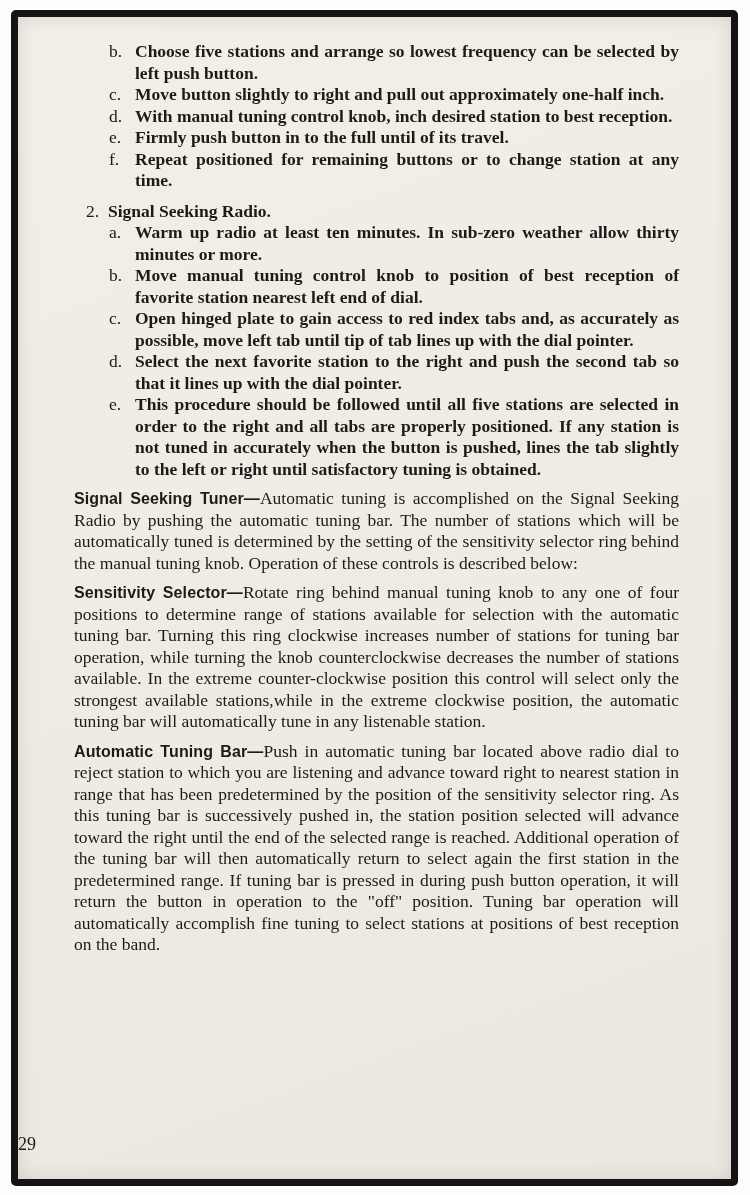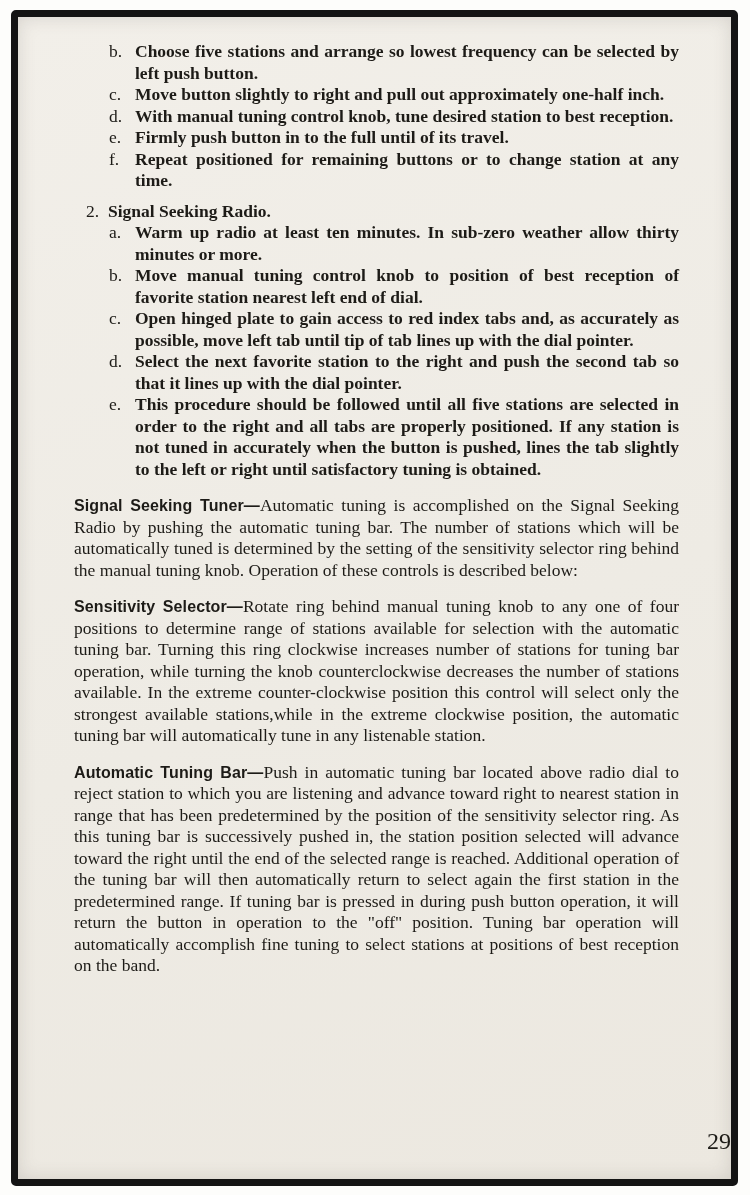--- a/index.html
+++ b/index.html
@@ -32,34 +32,34 @@
     line-height: 21.5px;
     text-align: justify;
   }
   .list { margin-left: 35px; }
   .li { display: flex; }
   .li .label { flex: 0 0 26px; }
   .li .text { flex: 1; font-weight: bold; }
   .item2 { margin-left: 12px; margin-top: 9px; }
   .item2 .head .label { flex: 0 0 22px; }
   .item2 .sublist { margin-left: 23px; }
-  .para { margin-top: 15px; }
+  .para { margin-top: 8px; }
   .term {
     font-family: "Liberation Sans", sans-serif;
     font-weight: 700;
     font-size: 16px;
     letter-spacing: 0.1px;
   }
   .page-num {
     position: absolute;
     left: 0;
     right: 0;
     bottom: 24px;
-    text-align: right;
-    font-size: 24px;
+    text-align: left;
+    font-size: 18px;
     color: #1d1b17;
   }
 </style>
 </head>
 <body>
 
 <div class="sheet">
   <div class="frame">
     <div class="content">
 
@@ -67,21 +67,21 @@
         <div class="li">
           <span class="label">b.</span>
           <span class="text">Choose five stations and arrange so lowest frequency can be selected by left push button.</span>
         </div>
         <div class="li">
           <span class="label">c.</span>
           <span class="text">Move button slightly to right and pull out approximately one-half inch.</span>
         </div>
         <div class="li">
           <span class="label">d.</span>
-          <span class="text">With manual tuning control knob, tune desired station to best reception.</span>
+          <span class="text">With manual tuning control knob, inch desired station to best reception.</span>
         </div>
         <div class="li">
           <span class="label">e.</span>
           <span class="text">Firmly push button in to the full until of its travel.</span>
         </div>
         <div class="li">
           <span class="label">f.</span>
           <span class="text">Repeat positioned for remaining buttons or to change station at any time.</span>
         </div>
       </div>

